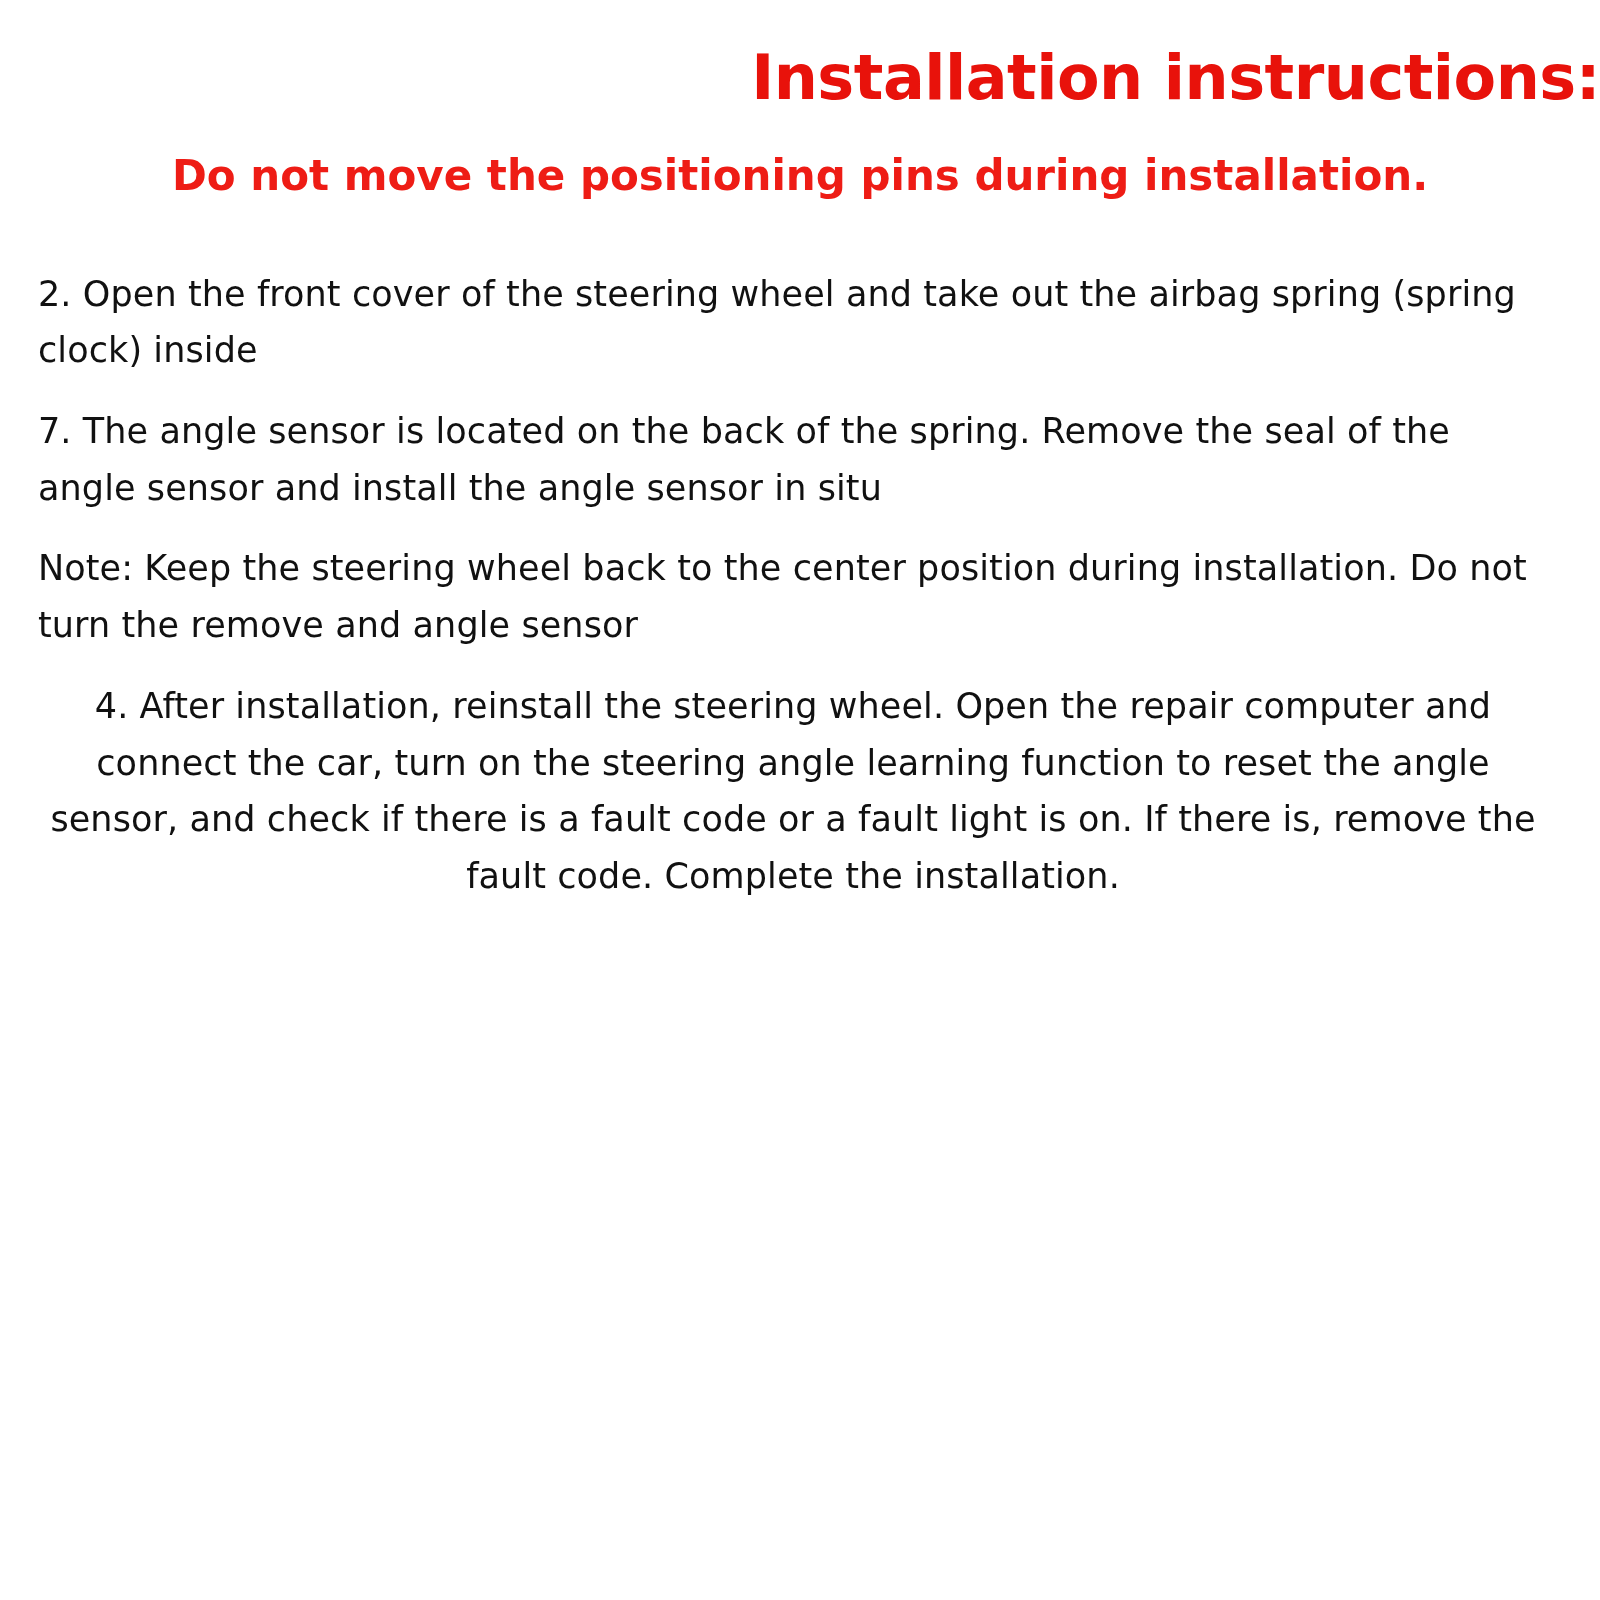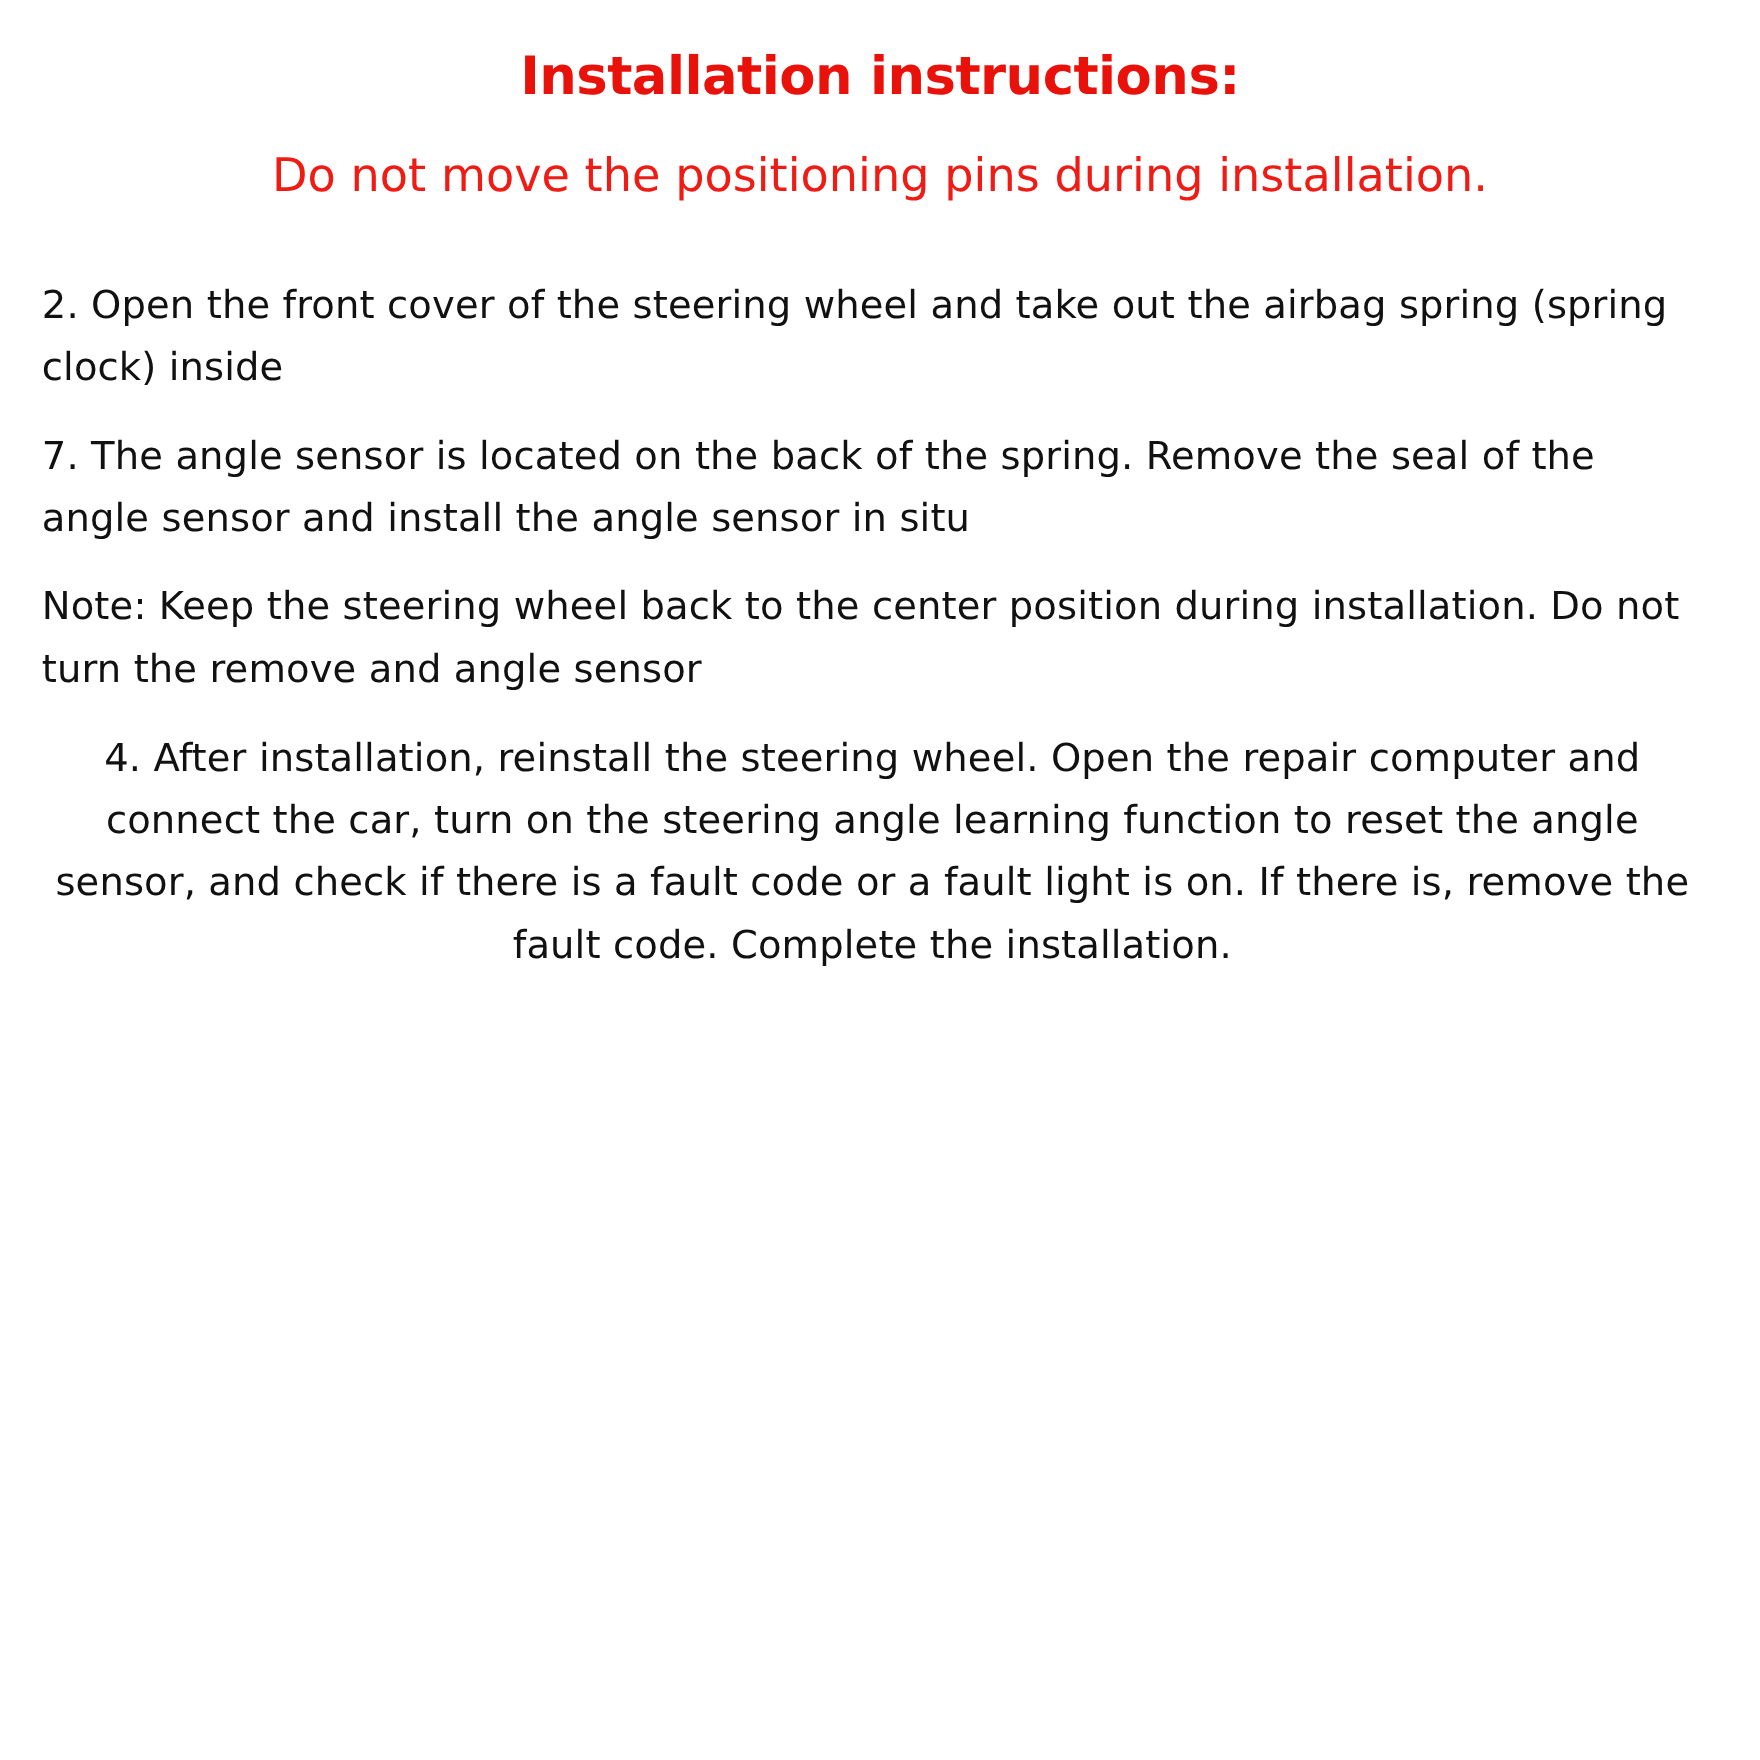--- a/index.html
+++ b/index.html
@@ -15,33 +15,33 @@
     overflow: hidden;
   }
   .page {
     position: relative;
     width: 1600px;
     height: 1600px;
     box-sizing: border-box;
     padding: 0;
   }
   .doc-title {
-    text-align: center;
+    text-align: right;
     color: #e8120b;
-    font-size: 48px;
+    font-size: 62px;
     font-weight: bold;
     letter-spacing: -0.5px;
     margin: 42px 0 0 0;
     line-height: 1.15;
   }
   .doc-subtitle {
     text-align: center;
     color: #ee1c15;
     font-size: 42px;
-    font-weight: normal;
+    font-weight: bold;
     margin: 38px 0 0 0;
     line-height: 1.2;
   }
   .body-block {
     margin: 64px 38px 0 38px;
   }
   .para {
     font-size: 35px;
     line-height: 1.62;
     color: #111111;

